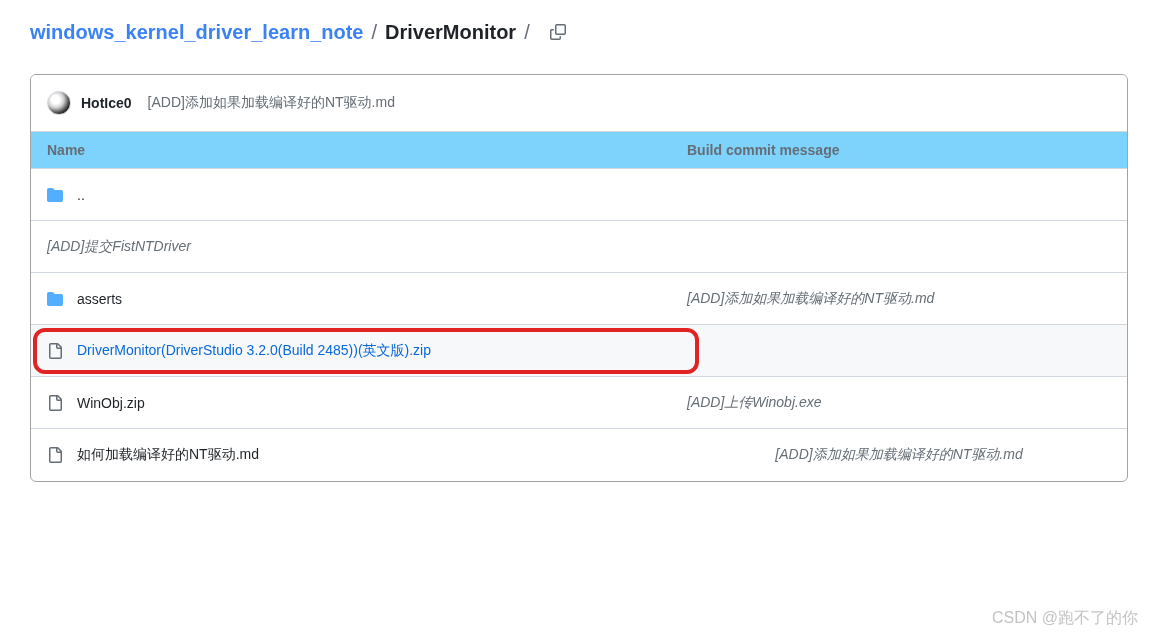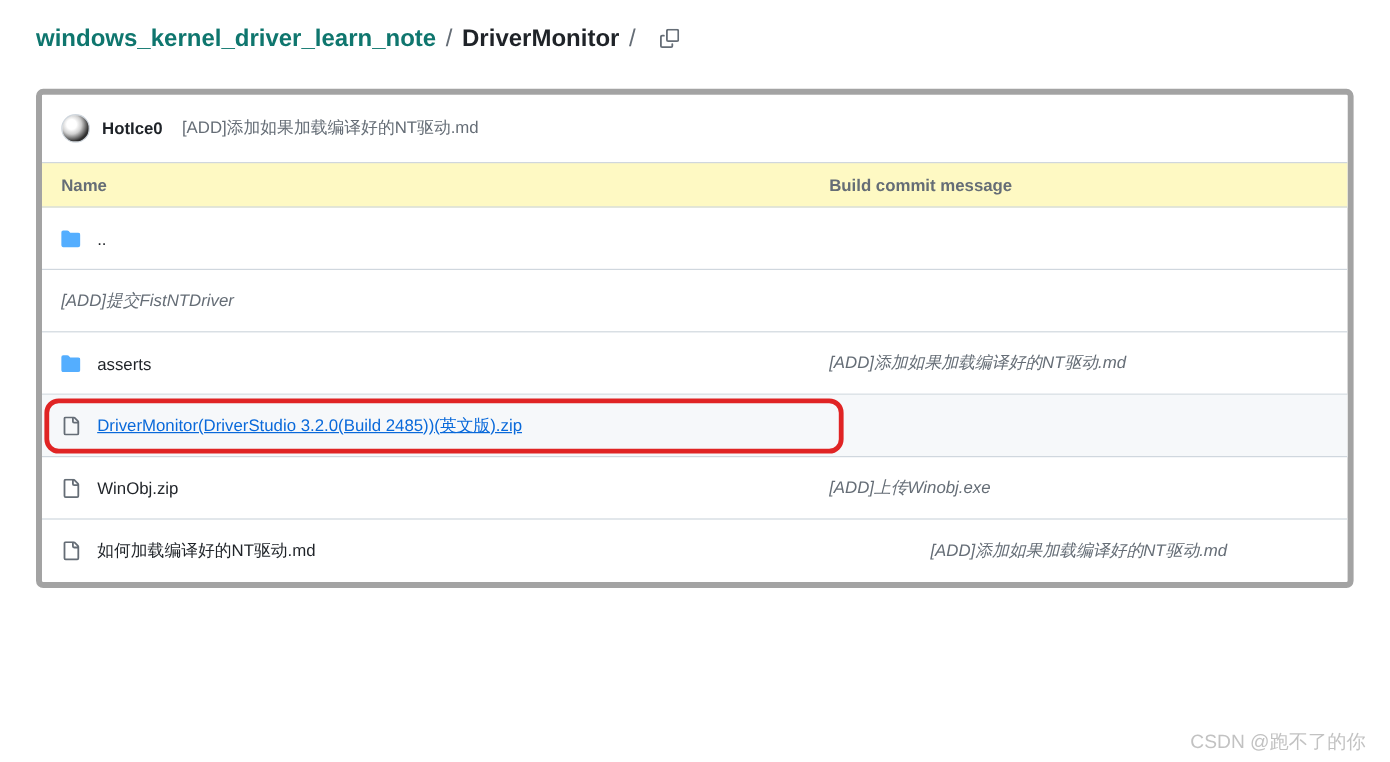--- a/index.html
+++ b/index.html
@@ -13,33 +13,33 @@
     
     .breadcrumb {
       display: flex;
       align-items: center;
       gap: 8px;
       font-size: 20px;
       font-weight: 600;
       margin-bottom: 28px;
       padding-top: 8px;
     }
-    .breadcrumb .link { color: #0f766e; text-decoration: none; cursor: pointer; }
+    .breadcrumb .link { color: #3b82f6; text-decoration: none; cursor: pointer; }
     .breadcrumb .sep { color: #656d76; font-weight: 400; }
     .breadcrumb .current { color: #1f2328; }
     .copy-btn {
       margin-left: 6px;
       width: 28px; height: 28px;
       display: inline-flex; align-items: center; justify-content: center;
       border: none; background: transparent; cursor: pointer; border-radius: 6px;
       color: #656d76;
     }
     
     .box {
-      border: 5px solid #a3a3a3;
+      border: 1px solid #a3a3a3;
       border-radius: 6px;
       overflow: hidden;
     }
     
     .commit-header {
       display: flex;
       align-items: center;
       gap: 10px;
       padding: 16px 16px;
       background: #ffffff;
@@ -51,21 +51,21 @@
       border: 1px solid #d0d7de;
       flex-shrink: 0;
     }
     .author { font-weight: 600; color: #1f2328; }
     .commit-msg { color: #656d76; margin-left: 6px; }
     
     .table-header {
       display: grid;
       grid-template-columns: 640px 1fr;
       padding: 10px 16px;
-      background: #fef9c3;
+      background: #7dd3fc;
       border-top: 1px solid #d0d7de;
       border-bottom: 1px solid #d0d7de;
       font-weight: 600;
       color: #656d76;
     }
     
     .row {
       display: grid;
       grid-template-columns: 640px 1fr;
       padding: 10px 16px;
@@ -78,21 +78,21 @@
     
     .cell-name {
       display: flex;
       align-items: center;
       gap: 14px;
       position: relative;
     }
     .cell-name .icon { width: 16px; height: 16px; flex-shrink: 0; color: #656d76; }
     .cell-name .icon.folder { color: #54aeff; }
     .filename { color: #1f2328; cursor: pointer; }
-    .filename.linked { color: #0969da; text-decoration: underline; }
+    .filename.linked { color: #0969da; }
     .cell-msg { color: #656d76; }
     .cell-msg .msglink { cursor: pointer; font-style: italic; }
     
     .annotation-box {
       position: absolute;
       border: 4px solid #e02424;
       border-radius: 12px;
       pointer-events: none;
       left: -14px;
       top: -14px;

